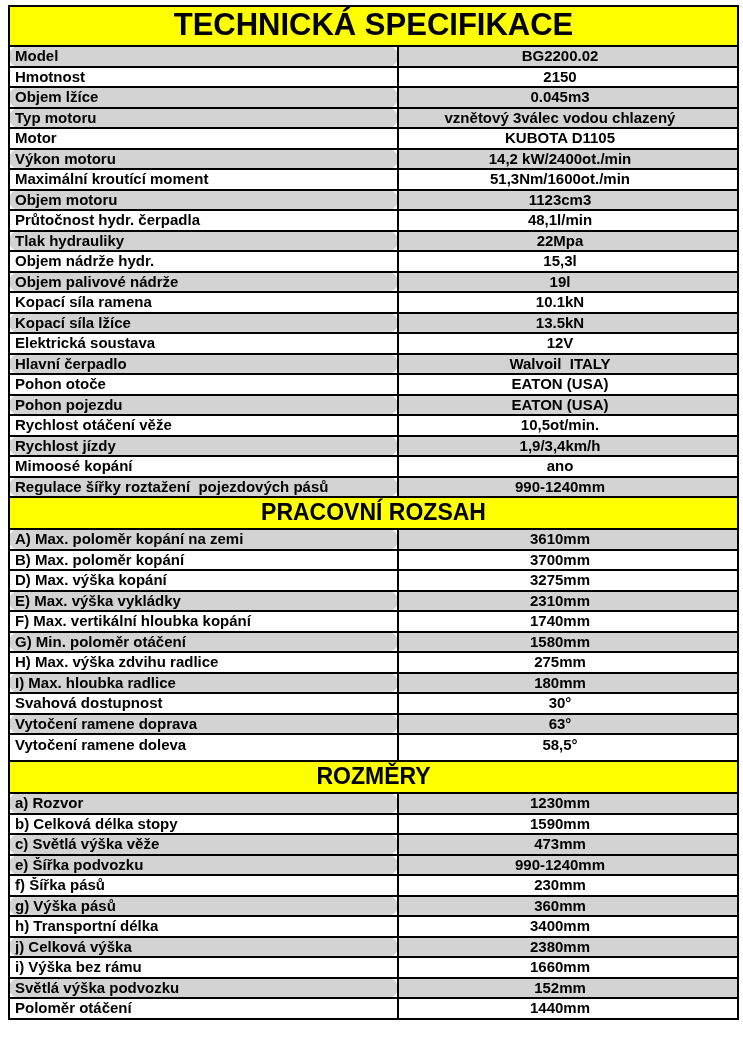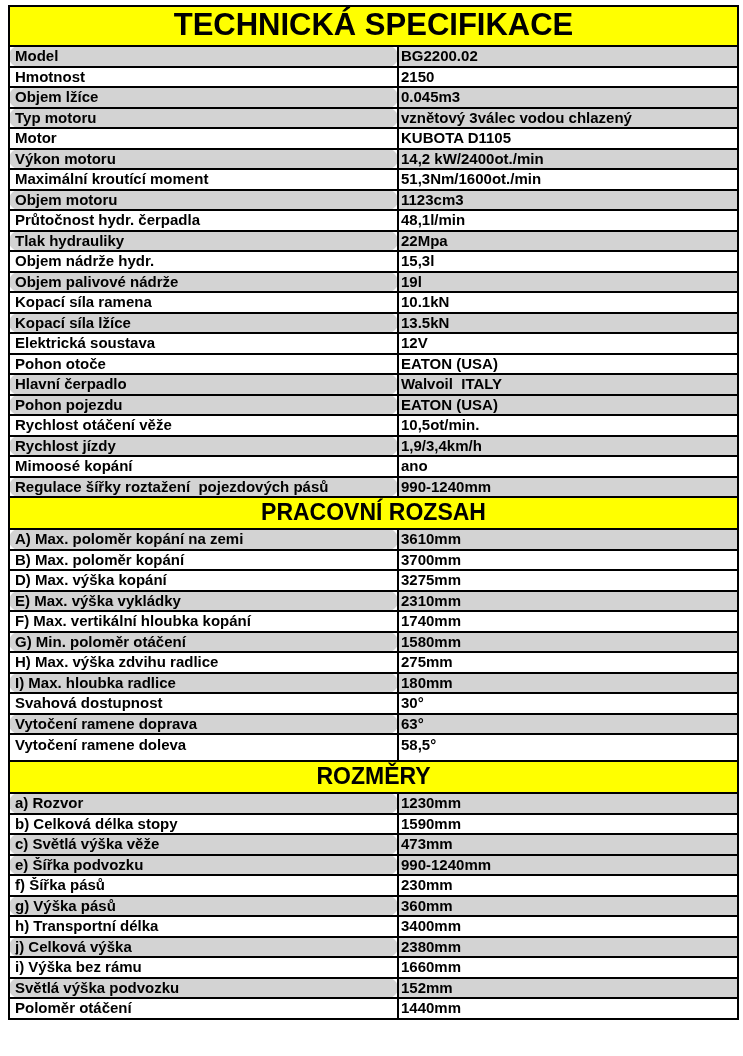--- a/index.html
+++ b/index.html
@@ -52,20 +52,21 @@
   tr.r.tall td { height: 23px; vertical-align: top; padding-top: 1px; }
   tr.shade td { background: var(--row_shaded_bg); }
   tr.plain td { background: var(--row_plain_bg); }
   td.lbl {
     text-align: left;
     padding: 0 4px 1px 5px;
     white-space: pre;
     border-radius: 10px;
   }
   td.val {
+    text-align: center;
     padding: 0 18px 1px 2px;
     white-space: pre;
   }
 </style>
 </head>
 <body>
 
 <table class="spec">
   <colgroup>
       <col class="c1">
@@ -128,27 +129,27 @@
         <td class="val">10.1kN</td>
       </tr>
       <tr class="r shade">
         <td class="lbl">Kopací síla lžíce</td>
         <td class="val">13.5kN</td>
       </tr>
       <tr class="r plain">
         <td class="lbl">Elektrická soustava</td>
         <td class="val">12V</td>
       </tr>
+      <tr class="r shade">
+        <td class="lbl">Hlavní čerpadlo</td>
+        <td class="val">Walvoil  ITALY</td>
+      </tr>
       <tr class="r plain">
         <td class="lbl">Pohon otoče</td>
         <td class="val">EATON (USA)</td>
-      </tr>
-      <tr class="r shade">
-        <td class="lbl">Hlavní čerpadlo</td>
-        <td class="val">Walvoil  ITALY</td>
       </tr>
       <tr class="r shade">
         <td class="lbl">Pohon pojezdu</td>
         <td class="val">EATON (USA)</td>
       </tr>
       <tr class="r plain">
         <td class="lbl">Rychlost otáčení věže</td>
         <td class="val">10,5ot/min.</td>
       </tr>
       <tr class="r shade">

